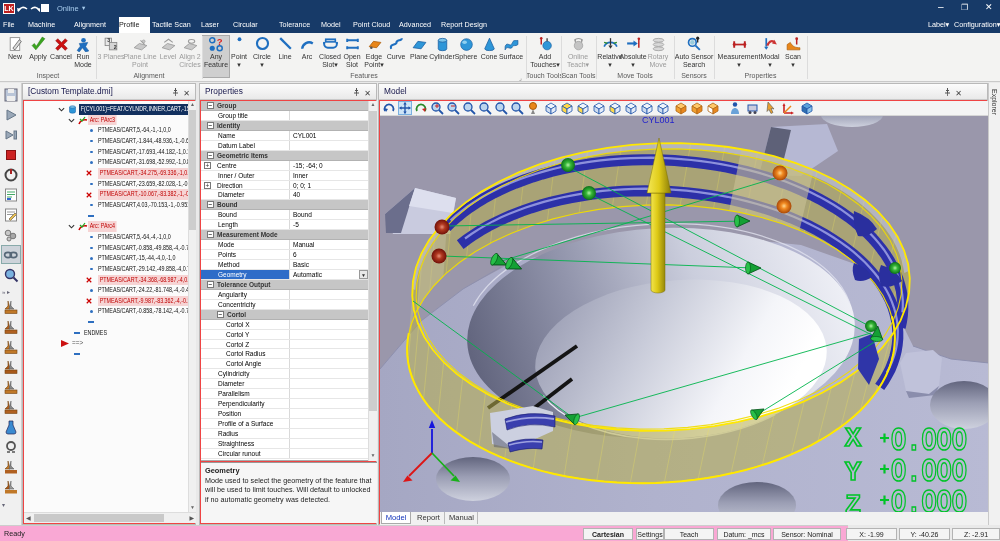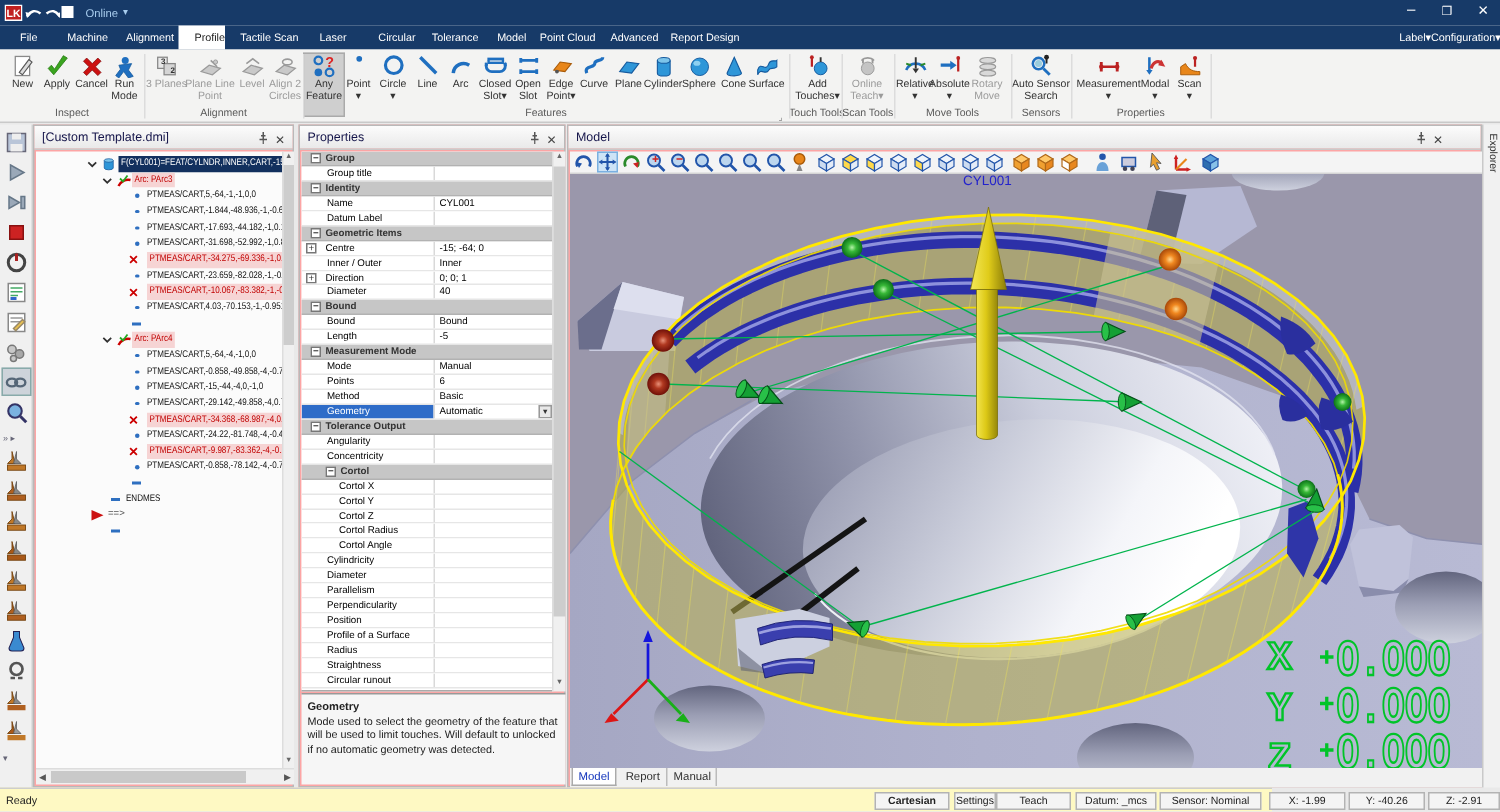--- a/index.html
+++ b/index.html
@@ -1,31 +1,31 @@
 <!DOCTYPE html>
 <html><head><meta charset="utf-8"><style>
 *{margin:0;padding:0;box-sizing:border-box}
 html,body{width:1000px;height:541px;overflow:hidden;font-family:"Liberation Sans",sans-serif;background:#e9e9e9;position:relative}
 .a{position:absolute}
 .tbar{left:0;top:0;width:1000px;height:17px;background:#173a68}
 .mbar{left:0;top:17px;width:1000px;height:16px;background:#173a68;color:#fff;font-size:7.2px}
-.mi{position:absolute;top:0;height:16px;line-height:16px;text-align:right}
+.mi{position:absolute;top:0;height:16px;line-height:16px;text-align:left}
 .msel{background:#fff;color:#1a1a1a}
 .ribbon{left:0;top:33px;width:1000px;height:49px;background:#f3f3f2;border-bottom:1px solid #c9c9c9}
 .ri{position:absolute;top:3px;text-align:center;font-size:7px;line-height:7.6px;color:#333;white-space:nowrap}
 .ri svg{display:block;margin:0 auto 1px}
 .rgl{position:absolute;top:39px;font-size:7px;color:#5a5a5a;text-align:center;white-space:nowrap}
 .rsep{position:absolute;top:3px;height:43px;width:1px;background:#dcdcdc}
 .dis{color:#9b9b9b}
-.panel{background:#fca5a5;border:1px solid #b9b9b9}
+.panel{background:#ef4444;border:1px solid #b9b9b9}
 .ptitle{height:16px;line-height:15px;font-size:8.3px;color:#15154a;padding-left:5px;background:linear-gradient(#fcfcfc,#e9e9e9);border-bottom:1px solid #c9c9c9;position:relative}
 .pbtn{position:absolute;top:2px;font-size:8px;color:#444}
 .lbar{left:0;top:83px;width:22px;height:442px;background:#f0f0f0;border-right:1px solid #cfcfcf}
 .lic{position:absolute;left:3px;width:16px;height:16px}
-.statusbar{left:0;top:525px;width:848px;height:16px;background:#fef9c3;border-top:1px solid #cdcdcd;font-size:7.2px;color:#222}
+.statusbar{left:0;top:525px;width:848px;height:16px;background:#f9a8d4;border-top:1px solid #cdcdcd;font-size:7.2px;color:#222}
 .sseg{position:absolute;top:2px;height:12px;line-height:11px;text-align:center;border:1px solid #b3b3b3;background:#f4f4f4;font-size:7px;white-space:nowrap;overflow:hidden}
 .tree{font-size:6.4px;color:#111;white-space:nowrap}
 .tx{display:inline-block;transform:scaleX(.84);transform-origin:0 50%}
 .trow{height:10.67px;line-height:10.67px;position:relative;padding-left:74px;overflow:hidden}
 .tred{color:#c00000;background:#f6d4d4;display:inline-block;padding:0 2px;transform:scaleX(.84);transform-origin:0 50%}
 .prow{height:9.95px;line-height:9.6px;font-size:6.5px;display:flex;border-bottom:1px solid #e6e6e6;background:#fff;overflow:hidden}
 .plab{width:88px;padding-left:17px;overflow:hidden;white-space:nowrap}
 .pval{flex:1;border-left:1px solid #d9d9d9;padding-left:3px;overflow:hidden;white-space:nowrap}
 .psec{background:#c6c6c6;font-weight:bold;color:#333;border-bottom:1px solid #b2b2b2}
 .pbox{display:inline-block;width:7px;height:7px;border:1px solid #777;background:#fff;font-size:6.5px;line-height:5px;text-align:center;margin:1px 3px 0 3px;vertical-align:top;color:#333}

